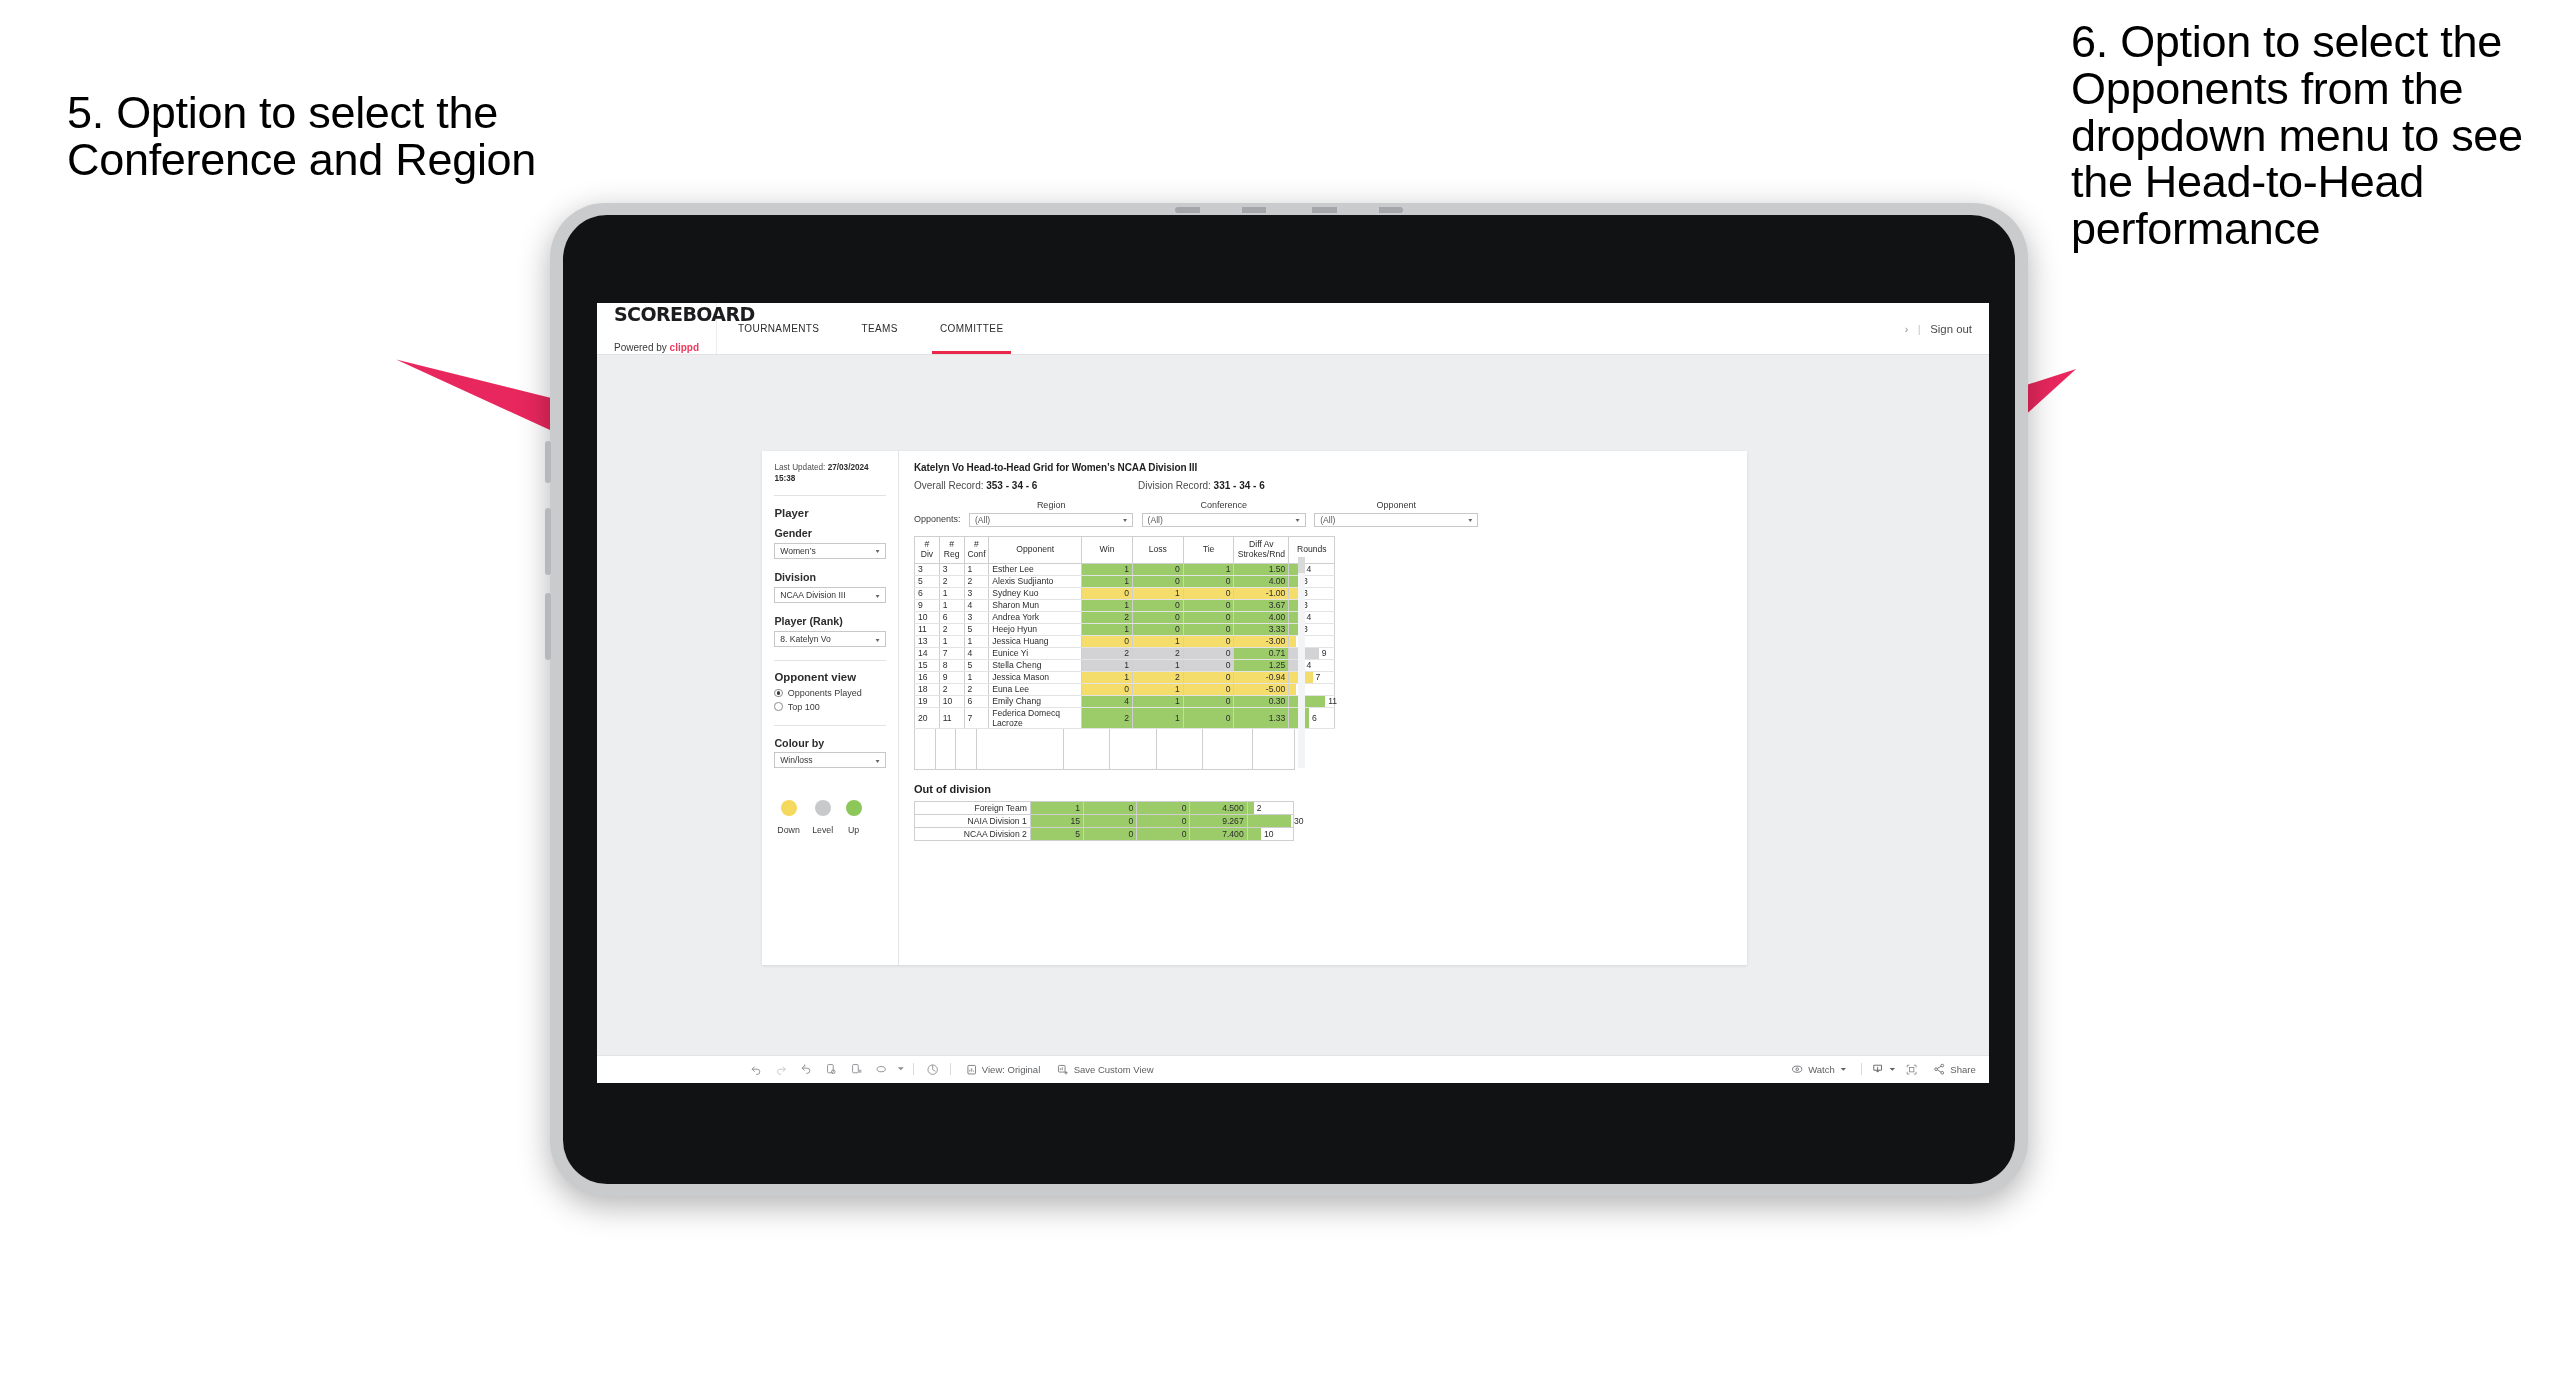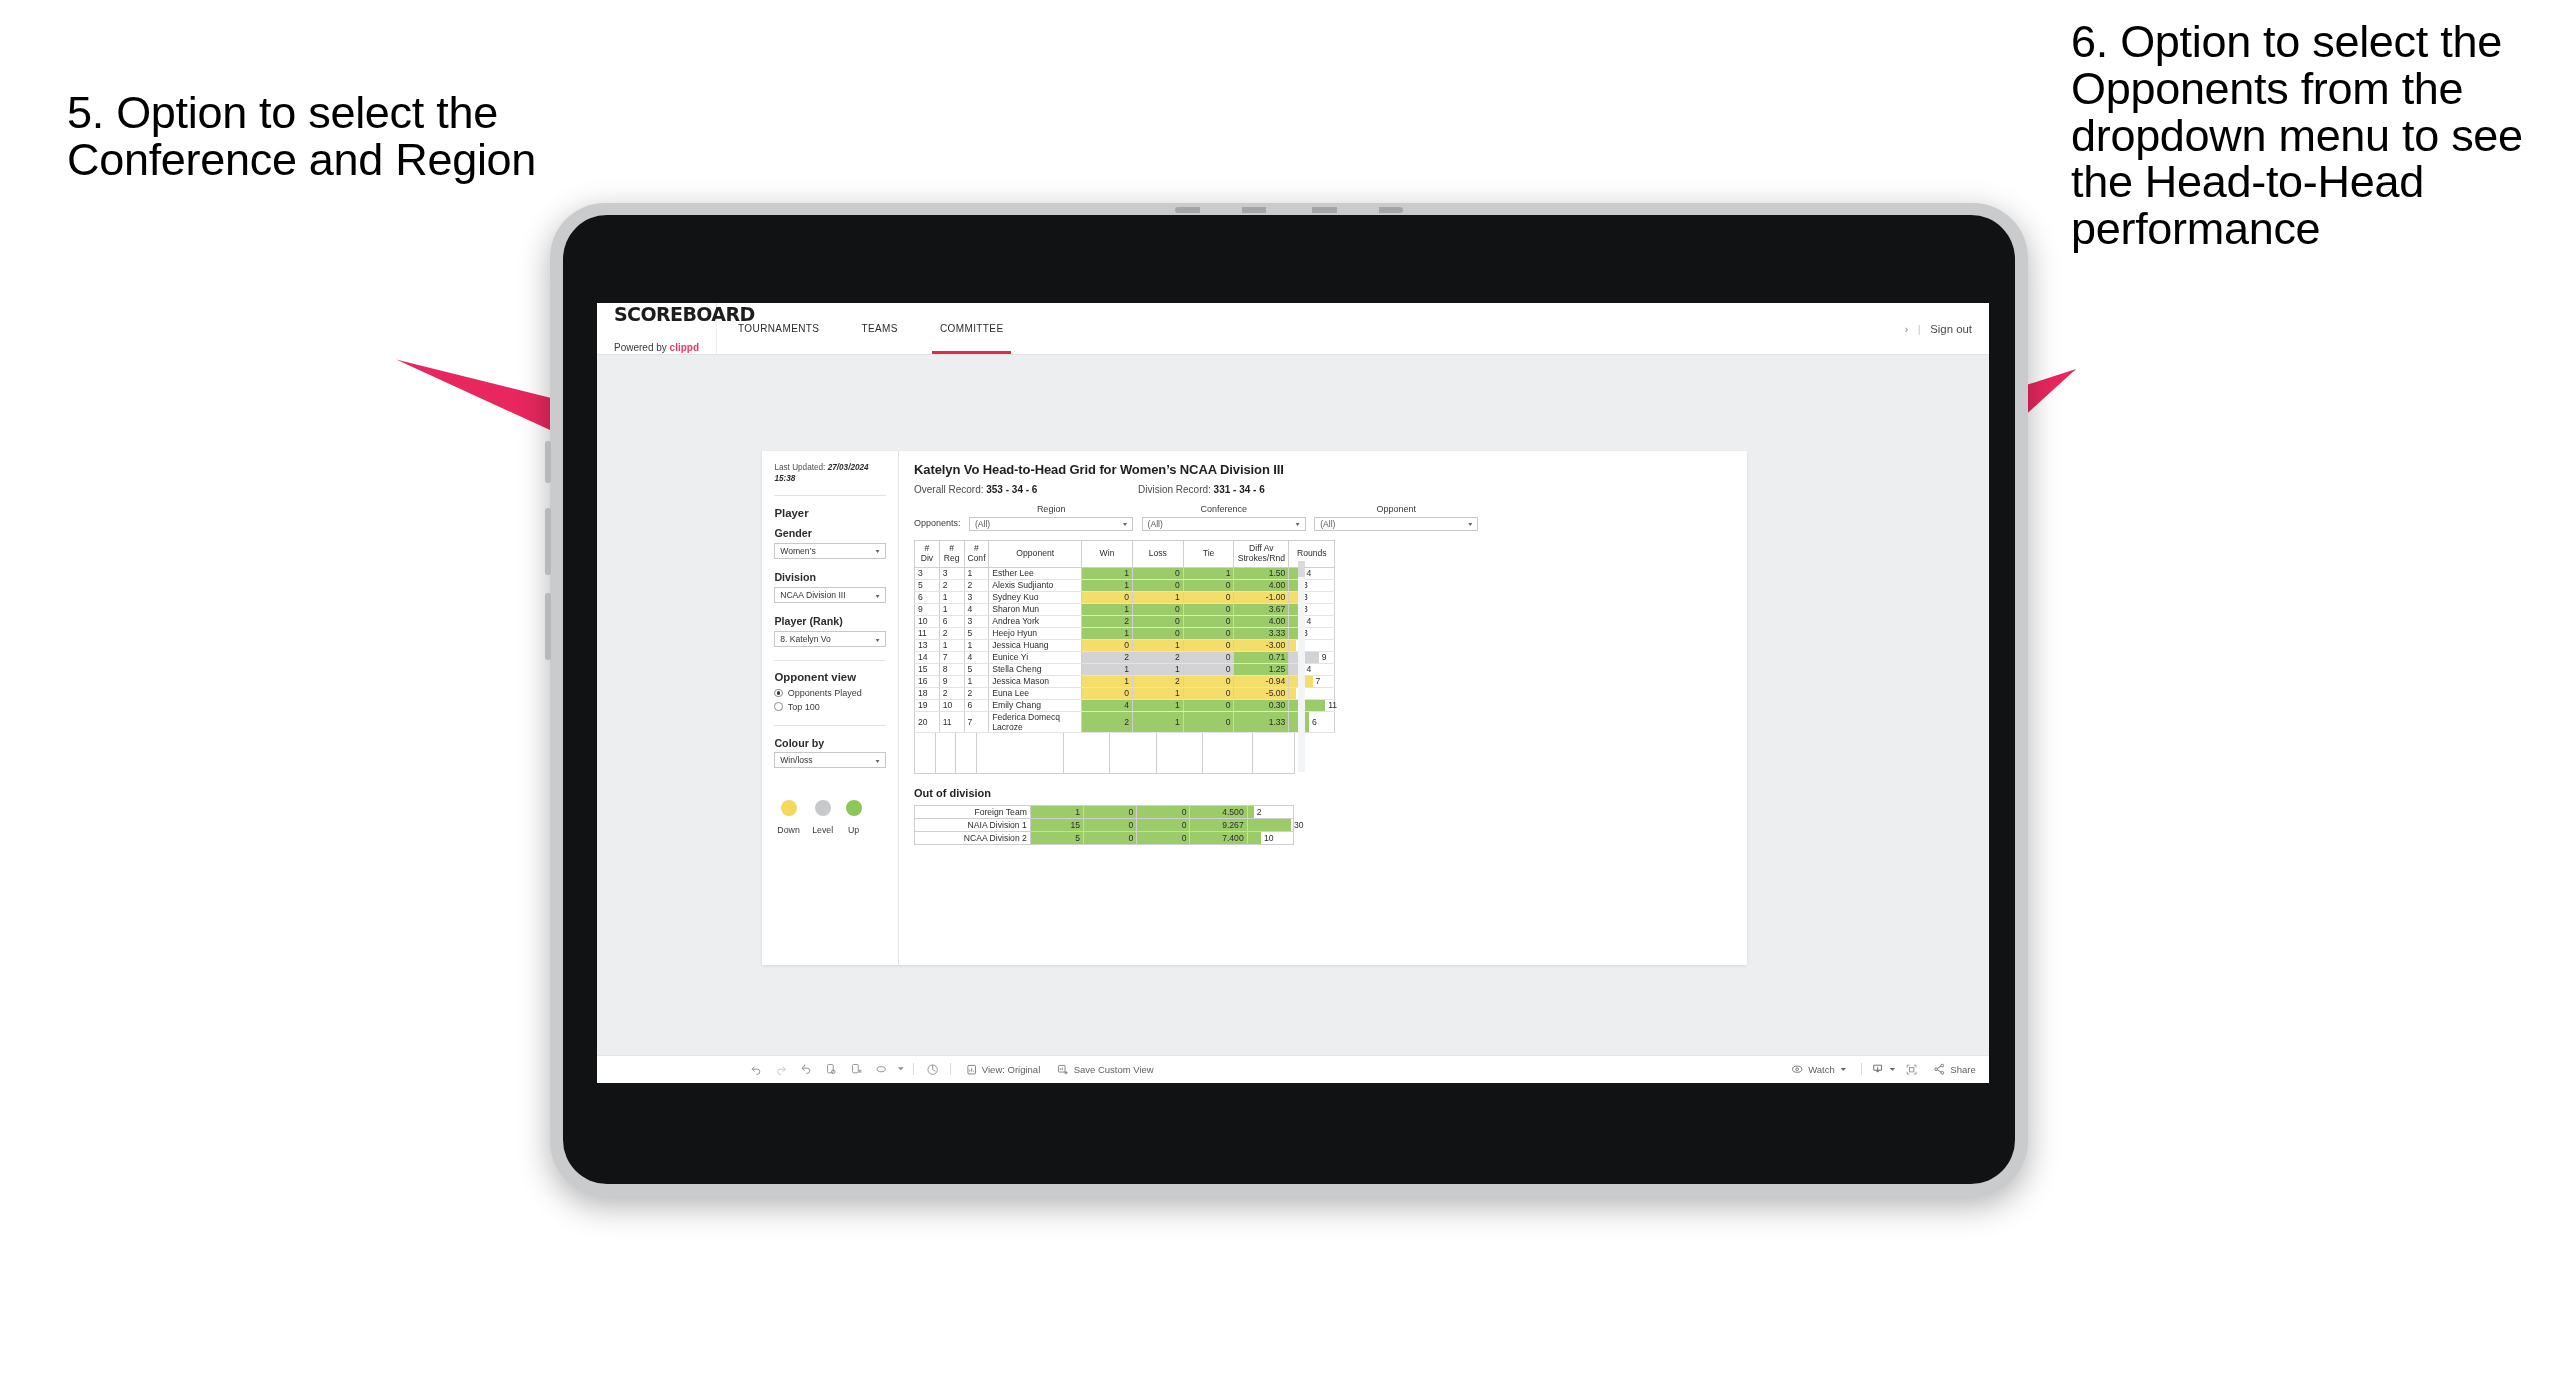--- a/index.html
+++ b/index.html
@@ -78,21 +78,21 @@
   
   #dash{position:absolute;left:0;top:88px;right:0;bottom:0;background:#eceef0;}
   #card{
     position:absolute;left:165px;top:60px;width:985px;height:514px;
     background:#fff;box-shadow:0 1px 2.9px rgba(0,0,0,.10);
     display:flex;
   }
   
   #side{width:137px;border-right:1px solid #e4e4e6;box-sizing:border-box;padding:11.4px 12.4px 0 12.4px;position:relative;}
   #lastupd{font-size:8.2px;color:#4d4d4f;line-height:1.35;}
-  #lastupd b{font-weight:700;color:#2c2c2e;font-style:italic;}
+  #lastupd b{font-weight:700;color:#2c2c2e;}
   .side-rule{height:1px;background:#e2e2e4;margin:10.5px 0 10.5px 0;}
   .side-h{font-size:11.4px;font-weight:700;color:#2c2c2e;margin-bottom:8.6px;}
   .side-h2{font-size:10.7px;font-weight:700;color:#2c2c2e;margin-bottom:3.8px;}
   .fld{margin-bottom:12.4px;}
   .sel{
     height:16px;border:1px solid #c8c8ca;background:#fff;
     display:flex;align-items:center;justify-content:space-between;
     padding:0 3.8px 0 4.8px;box-sizing:border-box;font-size:8.6px;color:#333;
     cursor:pointer;
   }
@@ -100,21 +100,21 @@
   .radio-row{display:flex;align-items:center;gap:4.8px;margin-top:3.8px;font-size:9px;color:#3a3a3c;cursor:pointer;}
   .radio{width:8.6px;height:8.6px;border-radius:50%;border:1px solid #8c8c8e;box-sizing:border-box;position:relative;background:#fff;flex:none;}
   .radio.on:after{content:"";position:absolute;left:1.7px;top:1.7px;width:3.2px;height:3.2px;border-radius:50%;background:#3a3a3c;}
   #legend{display:flex;gap:12.4px;margin-top:32px;padding-left:2.9px;}
   .lg{display:flex;flex-direction:column;align-items:center;gap:8.6px;}
   .lg-dot{width:16px;height:16px;border-radius:50%;}
   .lg-lbl{font-size:8.8px;color:#3a3a3c;}
 
   
   #main{flex:1;padding:11.4px 13.3px 0 15px;box-sizing:border-box;position:relative;}
-  #title{font-size:13px;font-weight:700;color:#1f1f21;letter-spacing:-0.1px;}
+  #title{font-size:10px;font-weight:700;color:#1f1f21;letter-spacing:-0.1px;}
   #records{display:flex;margin-top:6.7px;font-size:10px;color:#4a4a4c;}
   #records b{color:#1f1f21;font-weight:700;}
   #rec1{width:224px;}
   #filters{display:flex;align-items:flex-end;margin-top:8.6px;gap:8.6px;}
   #opp-label{font-size:9px;color:#3a3a3c;padding-bottom:2.9px;}
   .f-col{display:flex;flex-direction:column;gap:2.9px;align-items:center;}
   .f-lbl{font-size:9px;color:#3a3a3c;}
   .f-sel{width:164px;height:14.3px;border:1px solid #c8c8ca;background:#fff;display:flex;align-items:center;justify-content:space-between;padding:0 3.8px 0 4.8px;box-sizing:border-box;font-size:8.6px;color:#5a5a5c;cursor:pointer;}
 
   

